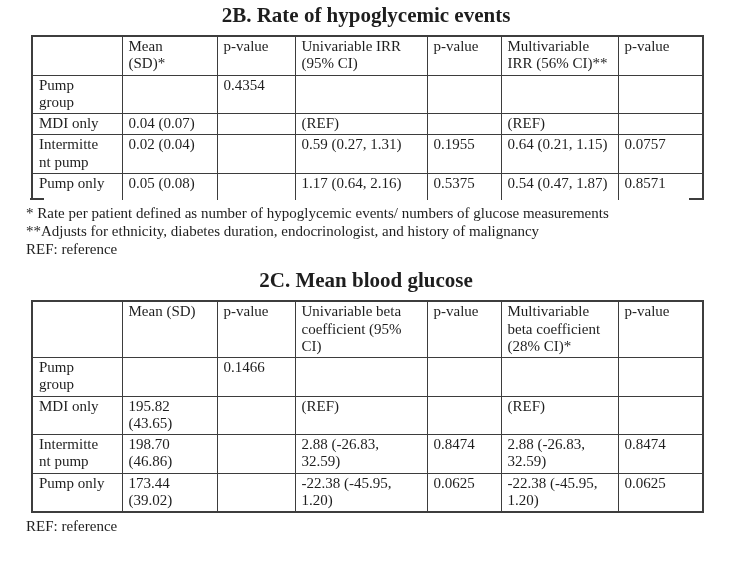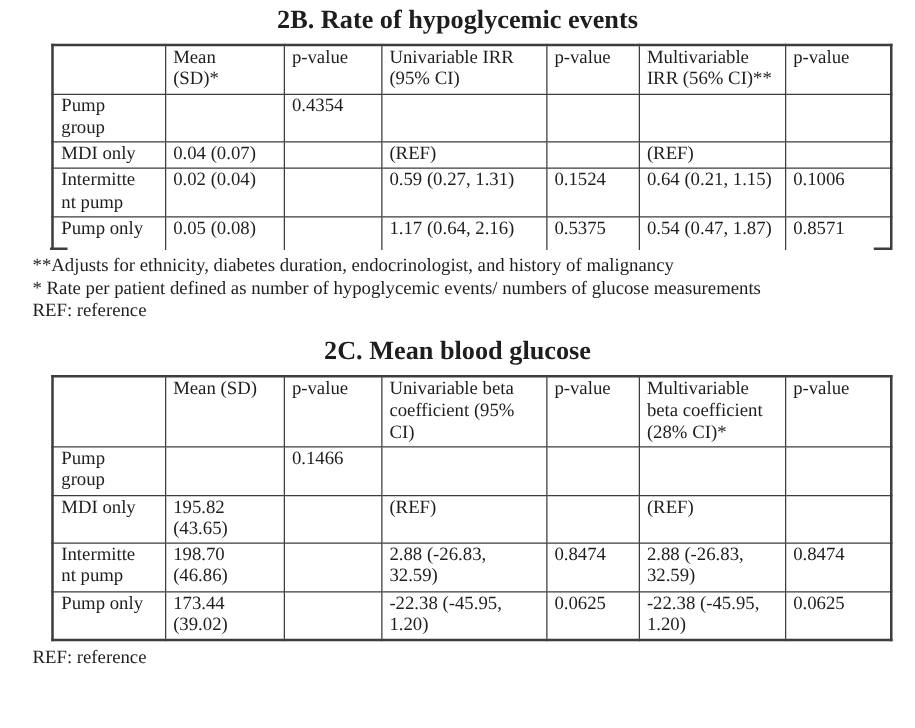--- a/index.html
+++ b/index.html
@@ -23,21 +23,21 @@
     text-align: center;
     font-weight: bold;
     font-size: 21px;
     margin: 0 0 8px 0;
   }
   .tbl-title.second {
     margin-top: 10px;
   }
   .tbl-wrap {
     position: relative;
-    margin-left: 41px;
+    margin-left: 31px;
     width: 671px;
   }
   table {
     border-collapse: collapse;
     table-layout: fixed;
     width: 671px;
   }
   th, td {
     border: 1px solid #3d3d3d;
     padding: 1px 6px 2px 6px;
@@ -135,42 +135,42 @@
             <td>(REF)</td>
             <td></td>
             <td>(REF)</td>
             <td></td>
           </tr>
           <tr>
             <td>Intermittent pump</td>
             <td>0.02 (0.04)</td>
             <td></td>
             <td>0.59 (0.27, 1.31)</td>
-            <td>0.1524</td>
+            <td>0.1955</td>
             <td>0.64 (0.21, 1.15)</td>
-            <td>0.1006</td>
+            <td>0.0757</td>
           </tr>
           <tr>
             <td>Pump only</td>
             <td>0.05 (0.08)</td>
             <td></td>
             <td>1.17 (0.64, 2.16)</td>
             <td>0.5375</td>
             <td>0.54 (0.47, 1.87)</td>
             <td>0.8571</td>
           </tr>
         </tbody>
       </table>
       <div class="corner-foot left"></div>
       <div class="corner-foot right"></div>
     </div>
 
     <div class="footnotes">
+      <p>* Rate per patient defined as number of hypoglycemic events/ numbers of glucose measurements</p>
       <p>**Adjusts for ethnicity, diabetes duration, endocrinologist, and history of malignancy</p>
-      <p>* Rate per patient defined as number of hypoglycemic events/ numbers of glucose measurements</p>
       <p>REF: reference</p>
     </div>
   </section>
 
   <section>
     <div class="tbl-title second">2C. Mean blood glucose</div>
 
     <div class="tbl-wrap">
       <table>
         <colgroup>

